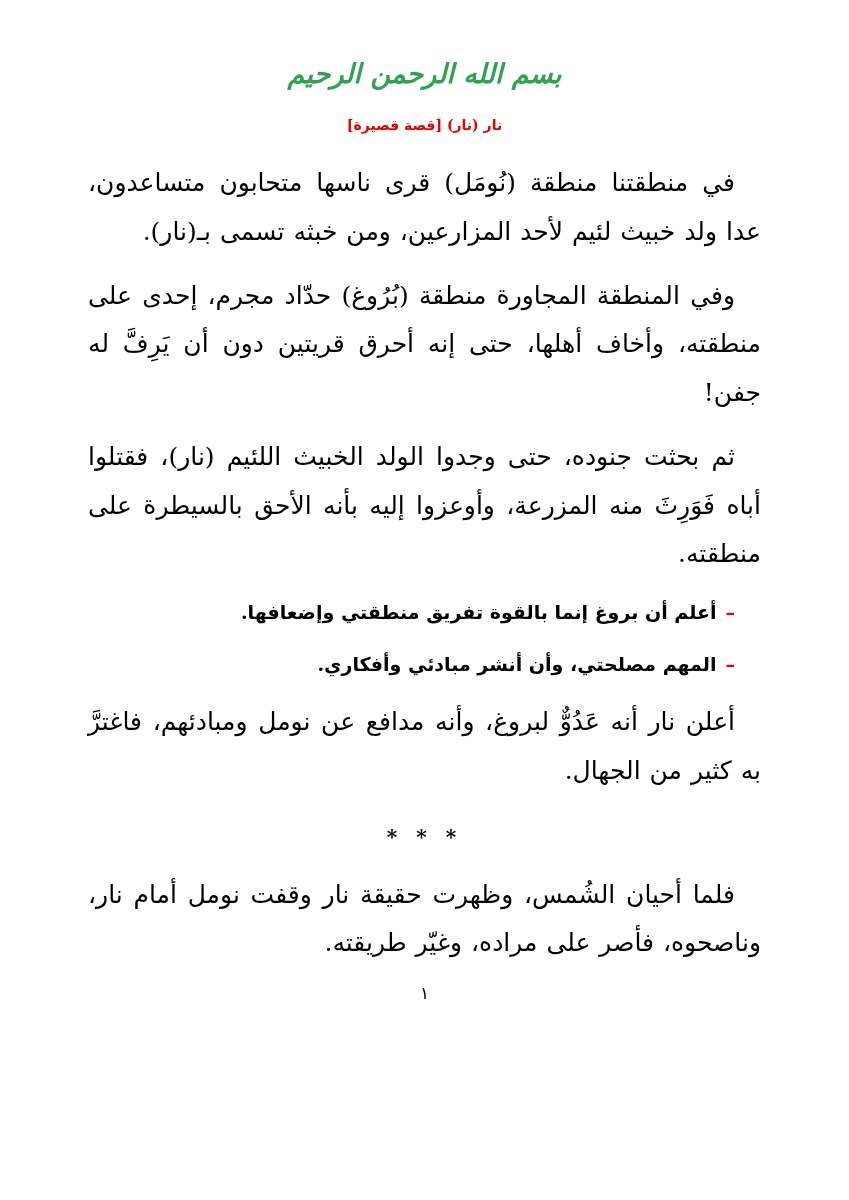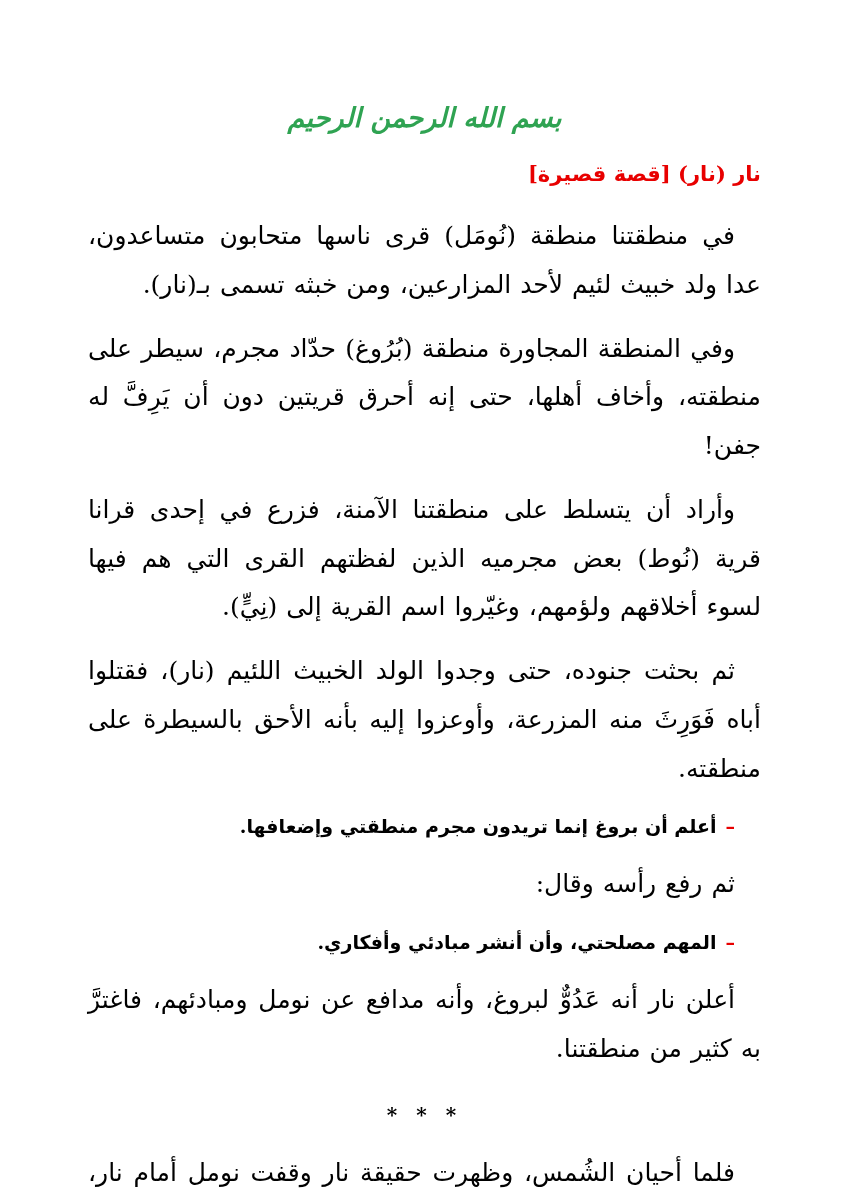--- a/index.html
+++ b/index.html
@@ -16,34 +16,33 @@
     overflow:hidden;
     font-family:"DejaVu Serif","DejaVu Sans",sans-serif;
   }
   .page{
     direction:rtl;
     width:849px;height:883px;
     padding:58px 88px 34px 88px;
     display:flex;
     flex-direction:column;
     color:var(--text_color);
-    margin-top:44px;
   }
   .bismillah{
     text-align:center;
     color:var(--bismillah_color);
     font-size:27px;
     font-weight:bold;
     font-style:italic;
     margin-bottom:28px;
   }
   .title{
-    text-align:right;
+    text-align:center;
     color:var(--title_color);
-    font-size:21px;
+    font-size:14px;
     font-weight:bold;
     margin-bottom:26px;
   }
   p.body{
     font-size:25px;
     line-height:1.95;
     text-align:justify;
     text-indent:26px;
     margin-bottom:15px;
     word-spacing:1px;
@@ -77,38 +76,36 @@
 <body>
 
 <div class="page">
 
   <div class="bismillah">بسم الله الرحمن الرحيم</div>
 
   <div class="title">نار (نار) [قصة قصيرة]</div>
 
   <p class="body">في منطقتنا منطقة (نُومَل) قرى ناسها متحابون متساعدون، عدا ولد خبيث لئيم لأحد المزارعين، ومن خبثه تسمى بـ(نار).</p>
 
-  <p class="body">وفي المنطقة المجاورة منطقة (بُرُوغ) حدّاد مجرم، سيطر على منطقته، وأخاف أهلها، حتى إنه أحرق قريتين دون أن يَرِفَّ له جفن!</p>
+  <p class="body">وفي المنطقة المجاورة منطقة (بُرُوغ) حدّاد مجرم، إحدى على منطقته، وأخاف أهلها، حتى إنه أحرق قريتين دون أن يَرِفَّ له جفن!</p>
 
-  <p class="body">وأراد أن يتسلط على منطقتنا الآمنة، فزرع في إحدى قرانا قرية (نُوط) بعض مجرميه الذين لفظتهم القرى التي هم فيها لسوء أخلاقهم ولؤمهم، وغيّروا اسم القرية إلى (نِيٍّ).</p>
 
   <p class="body">ثم بحثت جنوده، حتى وجدوا الولد الخبيث اللئيم (نار)، فقتلوا أباه فَوَرِثَ منه المزرعة، وأوعزوا إليه بأنه الأحق بالسيطرة على منطقته.</p>
 
 
   <p class="quote">
-    <span class="dash">–</span><span>أعلم أن بروغ إنما تريدون مجرم منطقتي وإضعافها.</span>
+    <span class="dash">–</span><span>أعلم أن بروغ إنما بالقوة تفريق منطقتي وإضعافها.</span>
   </p>
 
-  <p class="body">ثم رفع رأسه وقال:</p>
 
   <p class="quote">
     <span class="dash">–</span><span>المهم مصلحتي، وأن أنشر مبادئي وأفكاري.</span>
   </p>
 
-  <p class="body">أعلن نار أنه عَدُوٌّ لبروغ، وأنه مدافع عن نومل ومبادئهم، فاغترَّ به كثير من منطقتنا.</p>
+  <p class="body">أعلن نار أنه عَدُوٌّ لبروغ، وأنه مدافع عن نومل ومبادئهم، فاغترَّ به كثير من الجهال.</p>
 
   <div class="separator">* * *</div>
 
   <p class="body">فلما أحيان الشُمس، وظهرت حقيقة نار وقفت نومل أمام نار، وناصحوه، فأصر على مراده، وغيّر طريقته.</p>
 
 
   <div class="page-number">١</div>
 
 </div>
 

